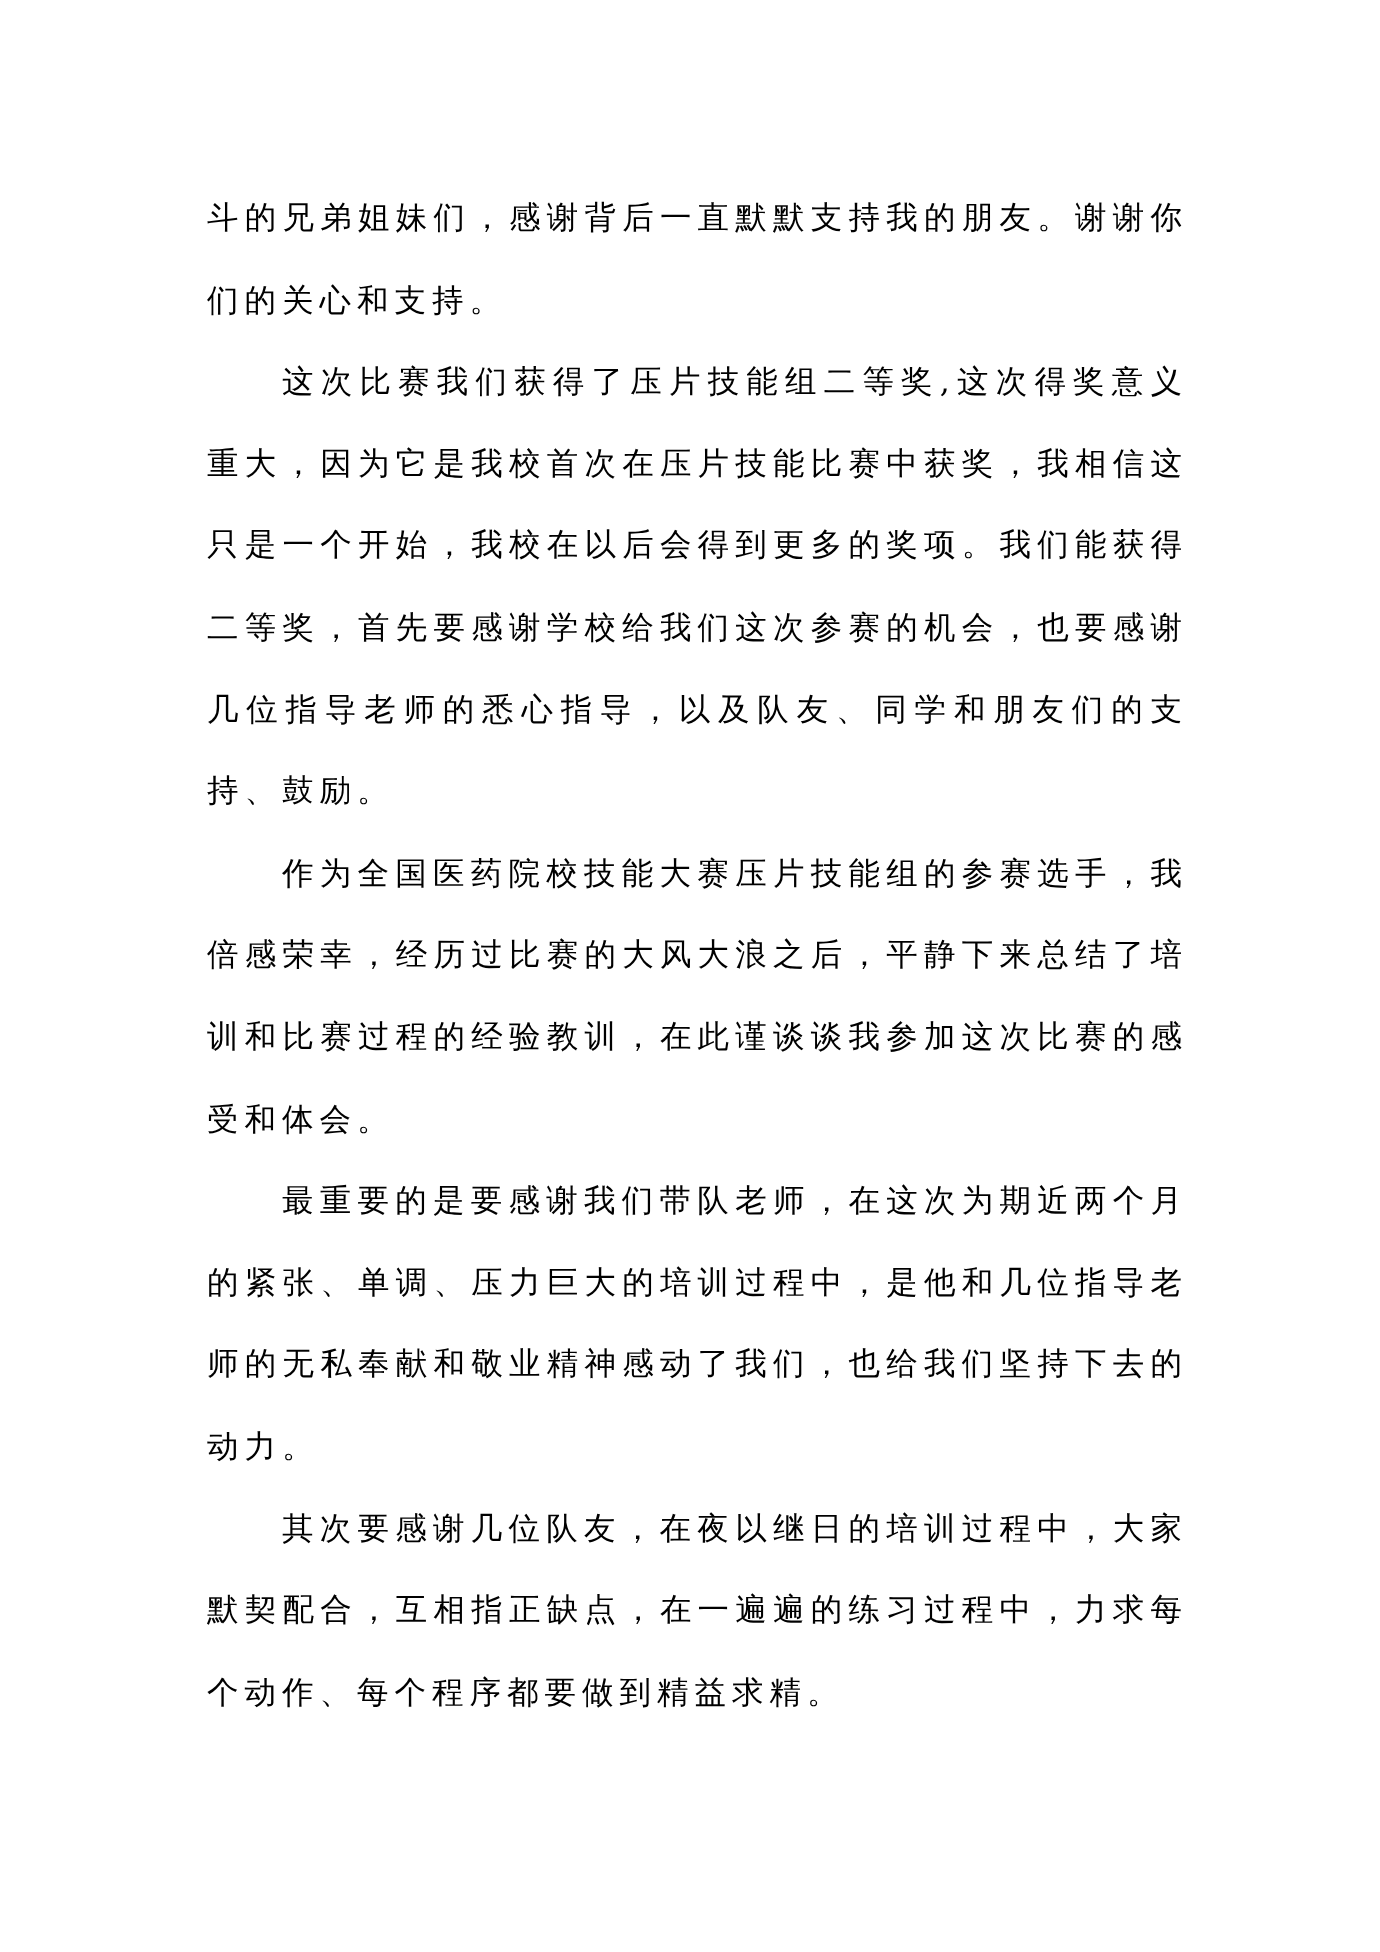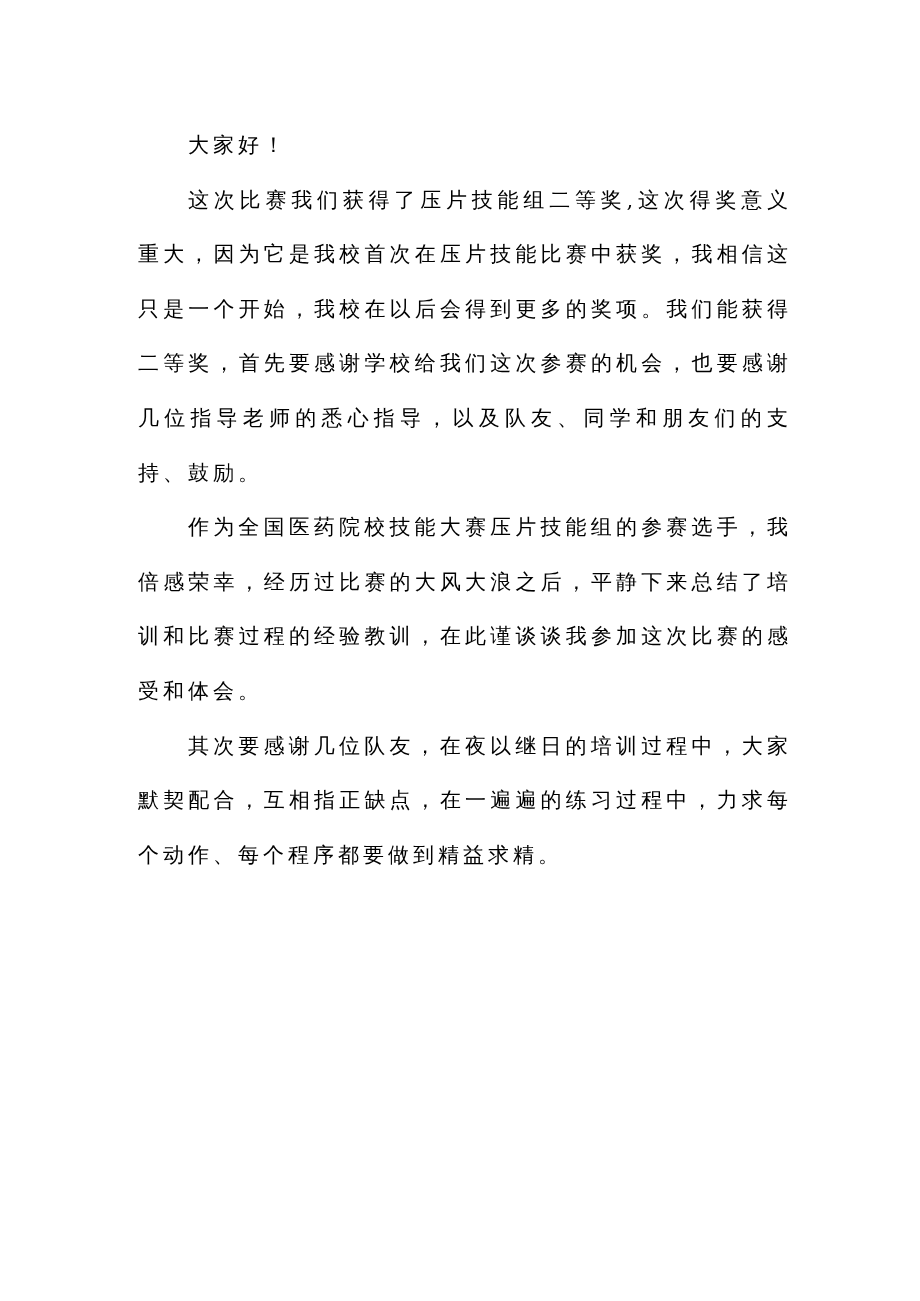--- a/index.html
+++ b/index.html
@@ -31,17 +31,18 @@
       text-justify: inter-character;
     }
     .indent {
       text-indent: 50px;
     }
   </style>
 </head>
 <body>
 
 <div class="page">
-  <p class="para indent">大家好！</p>
+  <p class="para">斗的兄弟姐妹们，感谢背后一直默默支持我的朋友。谢谢你们的关心和支持。</p>
   <p class="para indent">这次比赛我们获得了压片技能组二等奖,这次得奖意义重大，因为它是我校首次在压片技能比赛中获奖，我相信这只是一个开始，我校在以后会得到更多的奖项。我们能获得二等奖，首先要感谢学校给我们这次参赛的机会，也要感谢几位指导老师的悉心指导，以及队友、同学和朋友们的支持、鼓励。</p>
   <p class="para indent">作为全国医药院校技能大赛压片技能组的参赛选手，我倍感荣幸，经历过比赛的大风大浪之后，平静下来总结了培训和比赛过程的经验教训，在此谨谈谈我参加这次比赛的感受和体会。</p>
+  <p class="para indent">最重要的是要感谢我们带队老师，在这次为期近两个月的紧张、单调、压力巨大的培训过程中，是他和几位指导老师的无私奉献和敬业精神感动了我们，也给我们坚持下去的动力。</p>
   <p class="para indent">其次要感谢几位队友，在夜以继日的培训过程中，大家默契配合，互相指正缺点，在一遍遍的练习过程中，力求每个动作、每个程序都要做到精益求精。</p>
 </div>
 
 </body></html>

